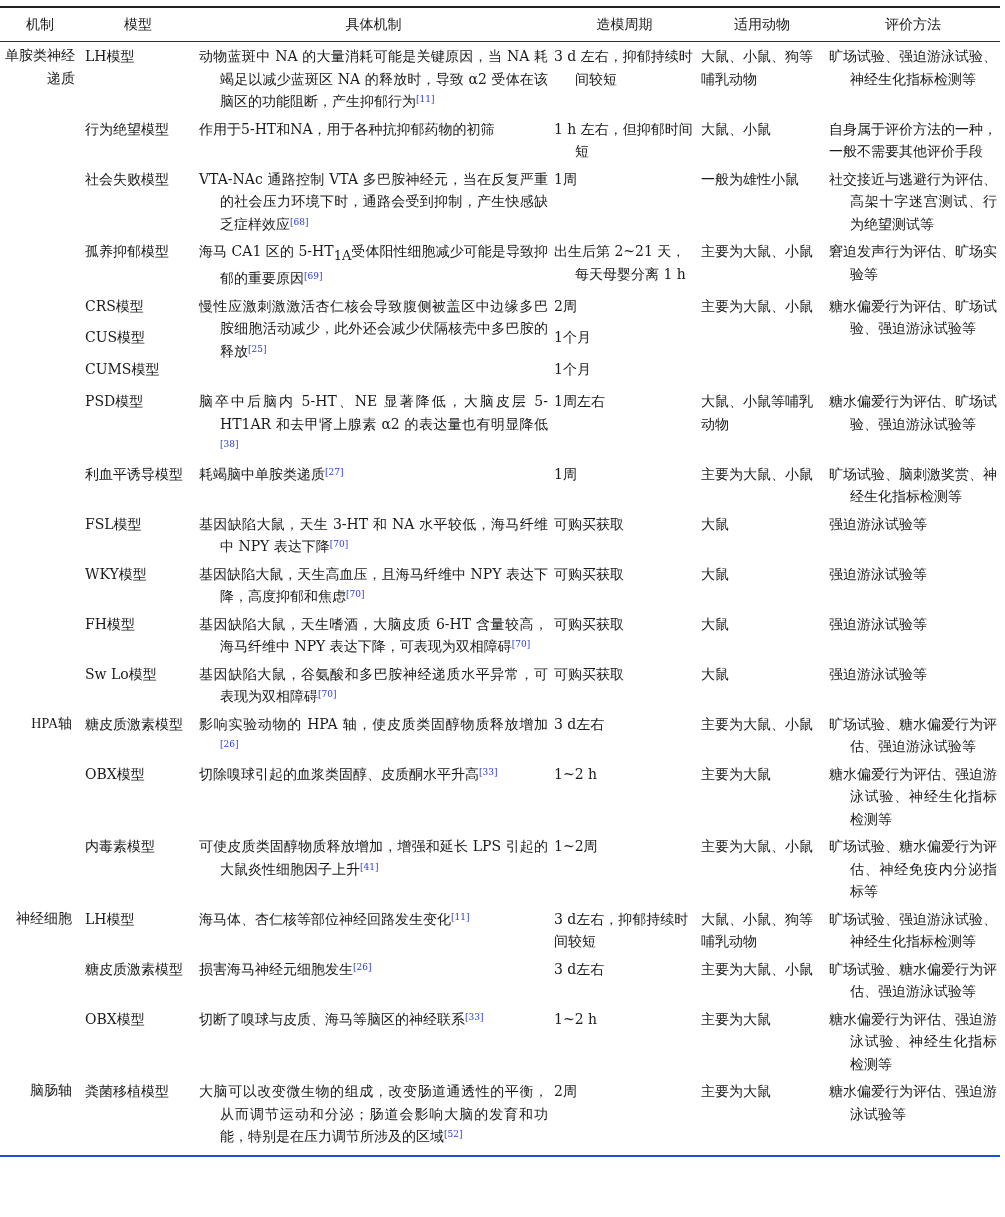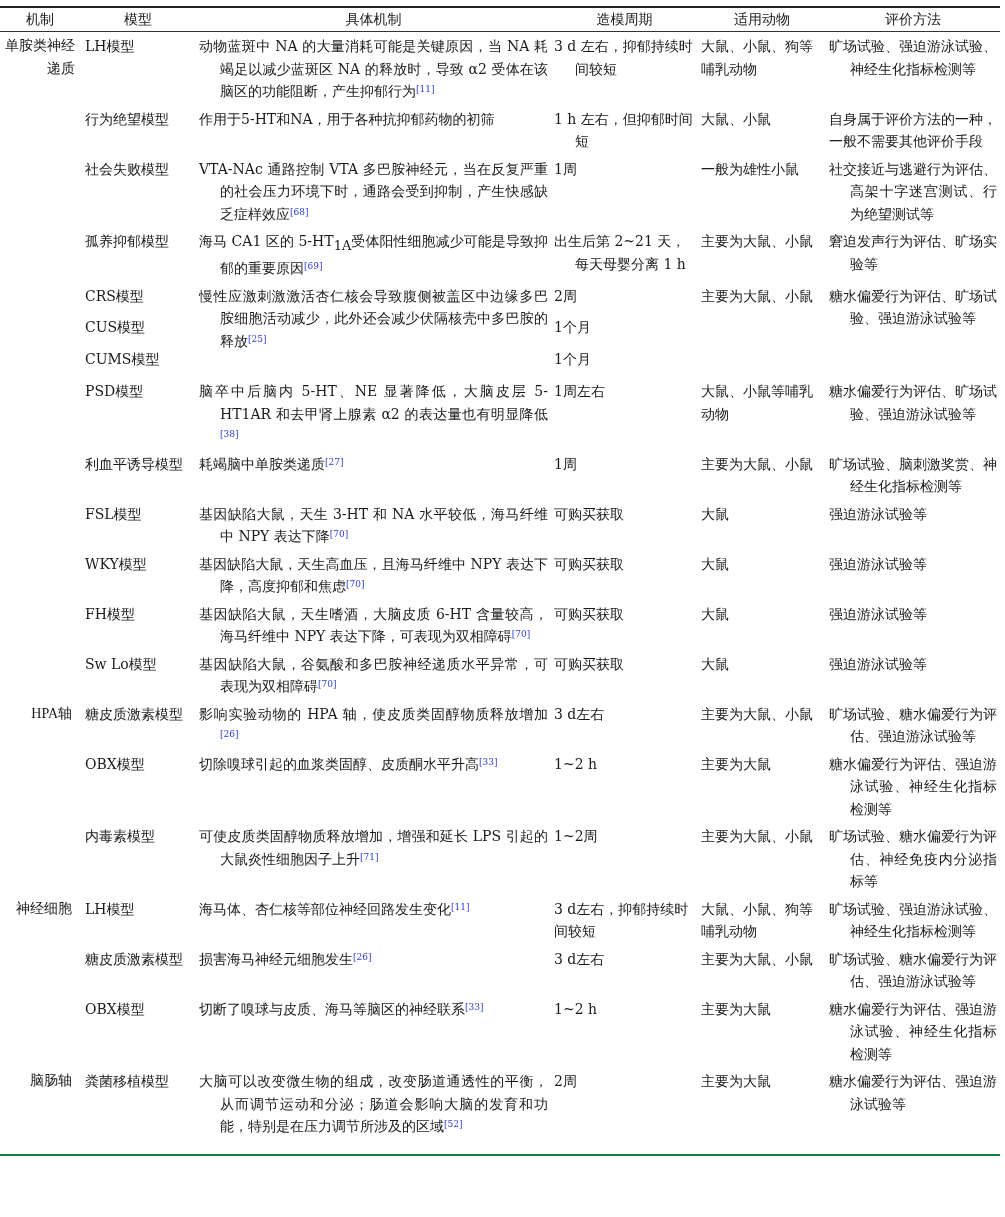--- a/index.html
+++ b/index.html
@@ -14,35 +14,35 @@
     position: absolute; left: 0; top: 8px; width: 1000px;
     border-collapse: collapse; table-layout: fixed;
   }
   col.c0 { width: 80px; }
   col.c1 { width: 116px; }
   col.c2 { width: 355px; }
   col.c3 { width: 147px; }
   col.c4 { width: 128px; }
   col.c5 { width: 174px; }
   th {
-    font-weight: normal; text-align: center; height: 23px; padding: 0;
+    font-weight: normal; text-align: center; height: 33px; padding: 0;
     border-bottom: 1px solid #333; font-size: 14px; vertical-align: middle;
   }
   td {
     vertical-align: top; padding: 3px 3px 2px 3px; line-height: 22.5px;
     font-size: 14px;
   }
   td.mech { text-align: right; padding-right: 8px; font-family: Liberation Serif, serif; }
   td.mech span { display: inline-block; text-align: right; }
   td.model { padding-left: 5px; }
   td.hang { padding-left: 24px; text-indent: -21px; }
   td.justify { text-align: justify; }
   sup.ref { color: #2b3bd6; font-size: 9px; vertical-align: top; position: relative; top: -2px; }
   sub { font-size: 13px; }
-  tr.last td { border-bottom: 2px solid #15803d; padding-bottom: 16px; }
+  tr.last td { border-bottom: 2px solid #1d4ed8; padding-bottom: 7px; }
   .plain { padding-left: 3px; text-indent: 0; }
 </style>
 </head>
 <body>
 
 <div class="page">
   <div class="toprule"></div>
   <table>
     <colgroup>
       <col class="c0">
@@ -189,21 +189,21 @@
         <td class="model">OBX模型</td>
         <td class="plain"><span>切除嗅球引起的血浆类固醇、皮质酮水平升高</span><sup class="ref">[33]</sup></td>
         <td class="plain">1~2 h</td>
         <td class="plain">主要为大鼠</td>
         <td class="hang justify">糖水偏爱行为评估、强迫游泳试验、神经生化指标检测等</td>
       </tr>
 
       <tr>
         <td class="mech"></td>
         <td class="model">内毒素模型</td>
-        <td class="hang justify"><span>可使皮质类固醇物质释放增加，增强和延长 LPS 引起的大鼠炎性细胞因子上升</span><sup class="ref">[71]</sup></td>
+        <td class="hang justify"><span>可使皮质类固醇物质释放增加，增强和延长 LPS 引起的大鼠炎性细胞因子上升</span><sup class="ref">[41]</sup></td>
         <td class="plain">1~2周</td>
         <td class="plain">主要为大鼠、小鼠</td>
         <td class="hang justify">旷场试验、糖水偏爱行为评估、神经免疫内分泌指标等</td>
       </tr>
 
       <tr>
         <td class="mech">神经细胞</td>
         <td class="model">LH模型</td>
         <td class="plain"><span>海马体、杏仁核等部位神经回路发生变化</span><sup class="ref">[11]</sup></td>
         <td class="plain">3 d左右，抑郁持续时间较短</td>

